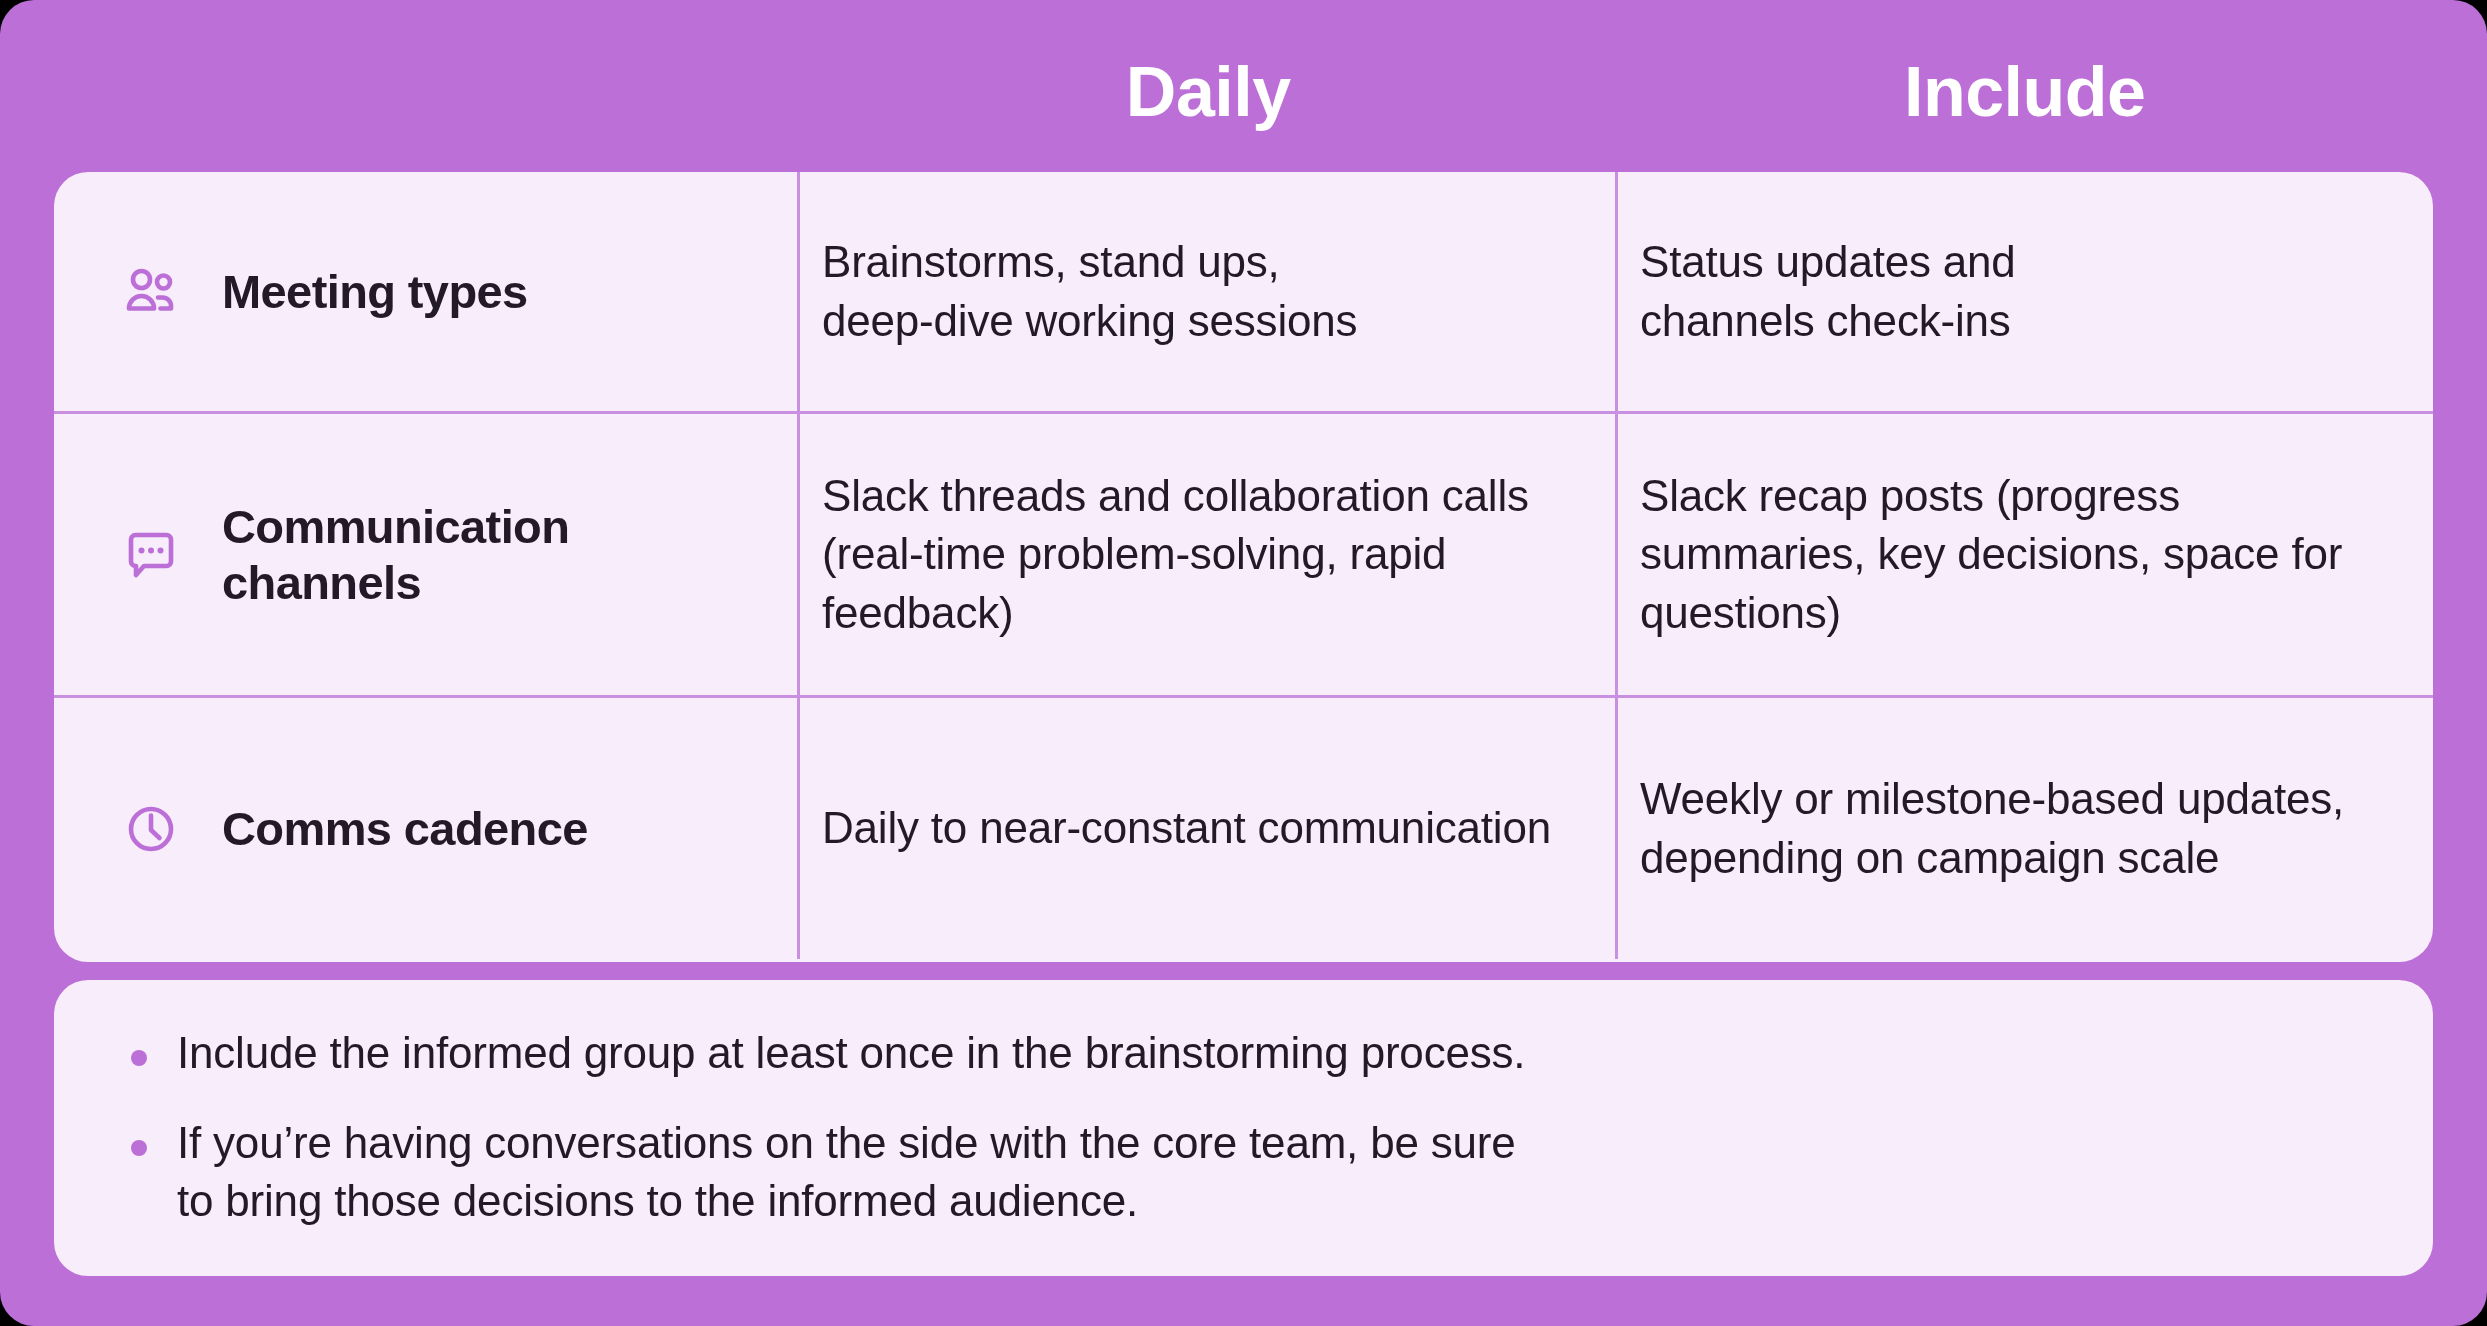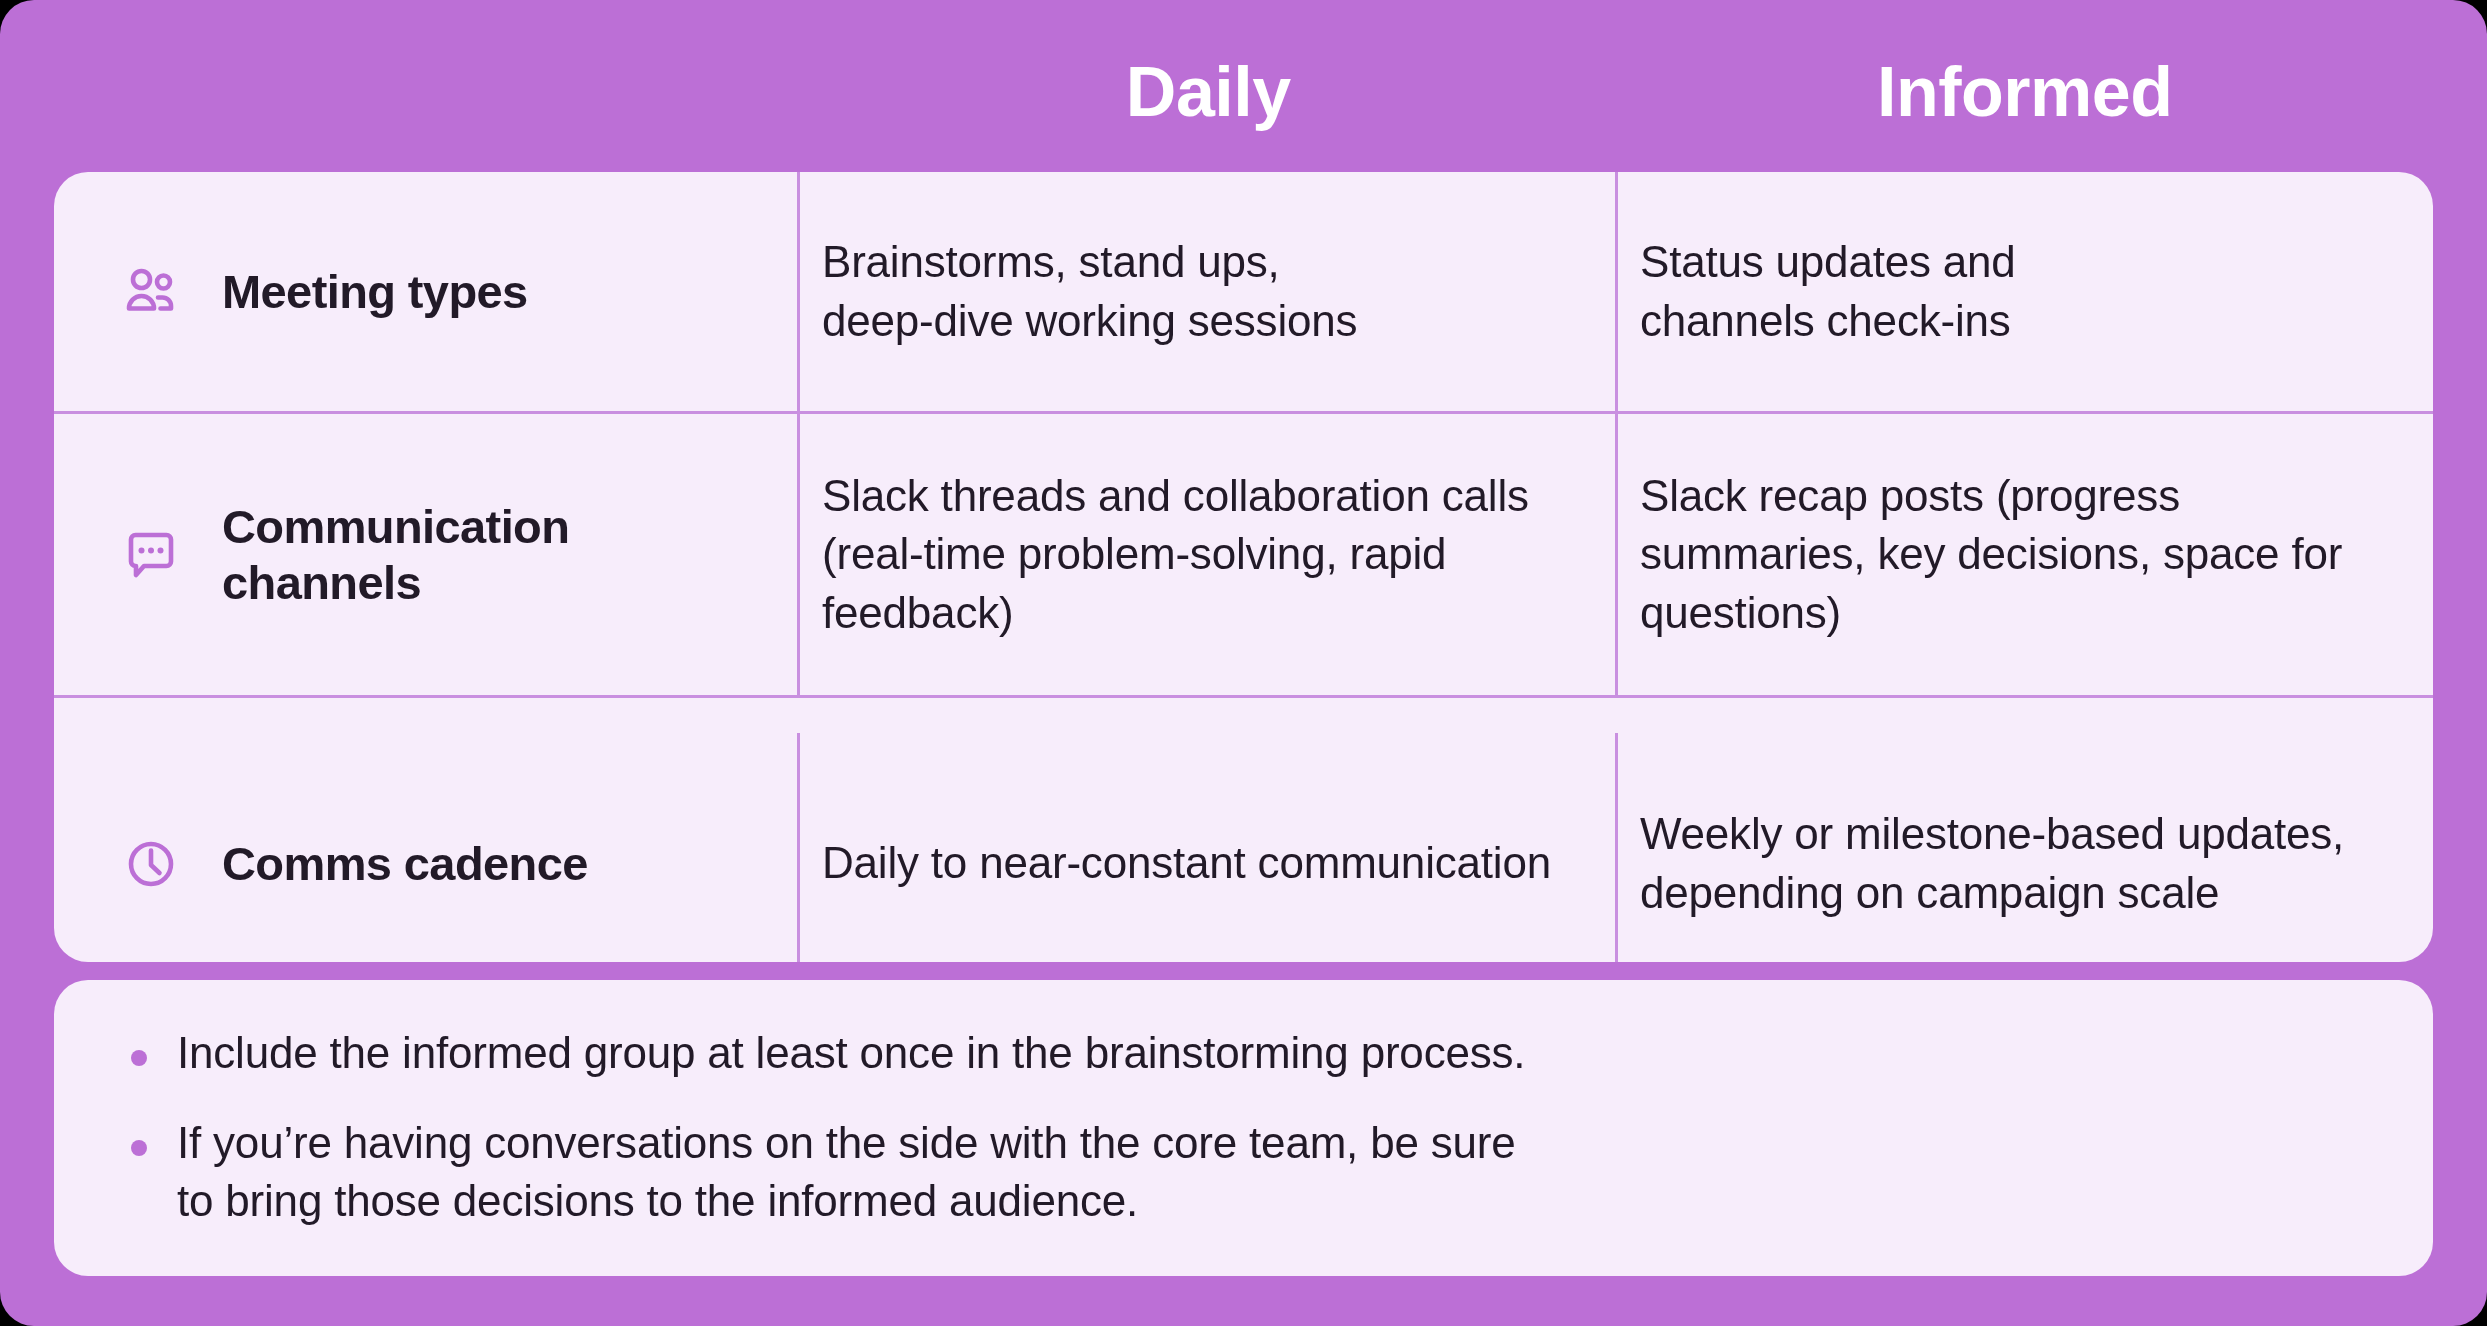--- a/index.html
+++ b/index.html
@@ -48,21 +48,21 @@
   }
   .table-row {
     display:flex;
     width:100%;
     align-items:stretch;
     border-bottom:3px solid #C98FE0;
   }
   .table-row:last-child { border-bottom:none; }
   .row-1 { height:242px; }
   .row-2 { height:284px; }
-  .row-3 { height:261px;margin-top:35px; }
+  .row-3 { height:261px; }
 
   .cell-label {
     flex:0 0 746px;
     display:flex;
     align-items:center;
     padding-left:68px;
     padding-right:20px;
     border-right:3px solid #C98FE0;
   }
   .row-icon {
@@ -132,21 +132,21 @@
   }
 </style>
 </head>
 <body>
 
 <div class="infographic">
 
   <div class="header-row">
     <div class="header-spacer"></div>
     <div class="header-cell">Daily</div>
-    <div class="header-cell">Informed</div>
+    <div class="header-cell">Include</div>
   </div>
 
   <div class="table-card">
 
     <div class="table-row row-1">
       <div class="cell-label">
         <span class="row-icon">
           <svg width="58" height="58" viewBox="0 0 58 58" fill="none">
             <circle cx="19.5" cy="16.5" r="8.5" stroke="#BC6FD6" stroke-width="4.6"></circle>
             <circle cx="41.5" cy="19" r="6.5" stroke="#BC6FD6" stroke-width="4.6"></circle>

